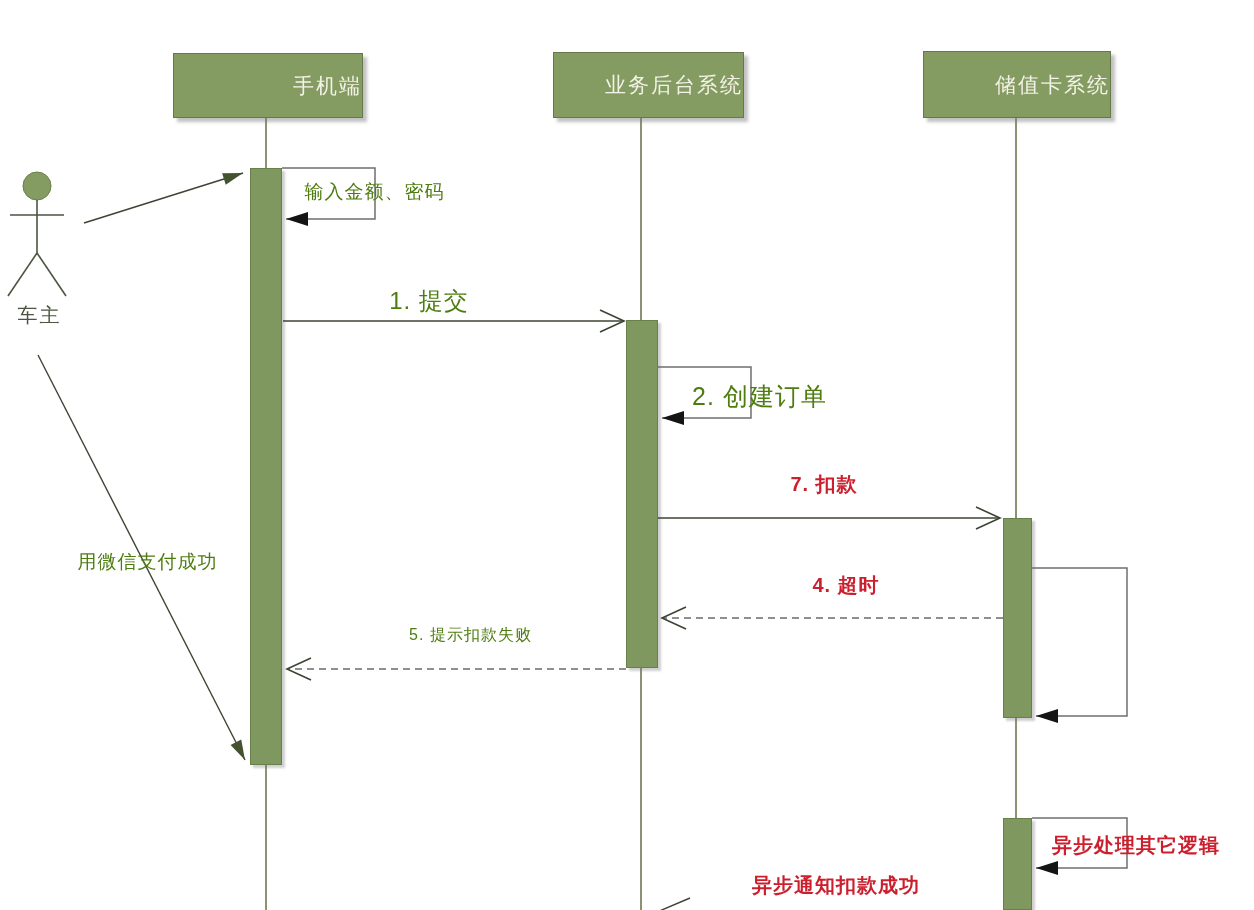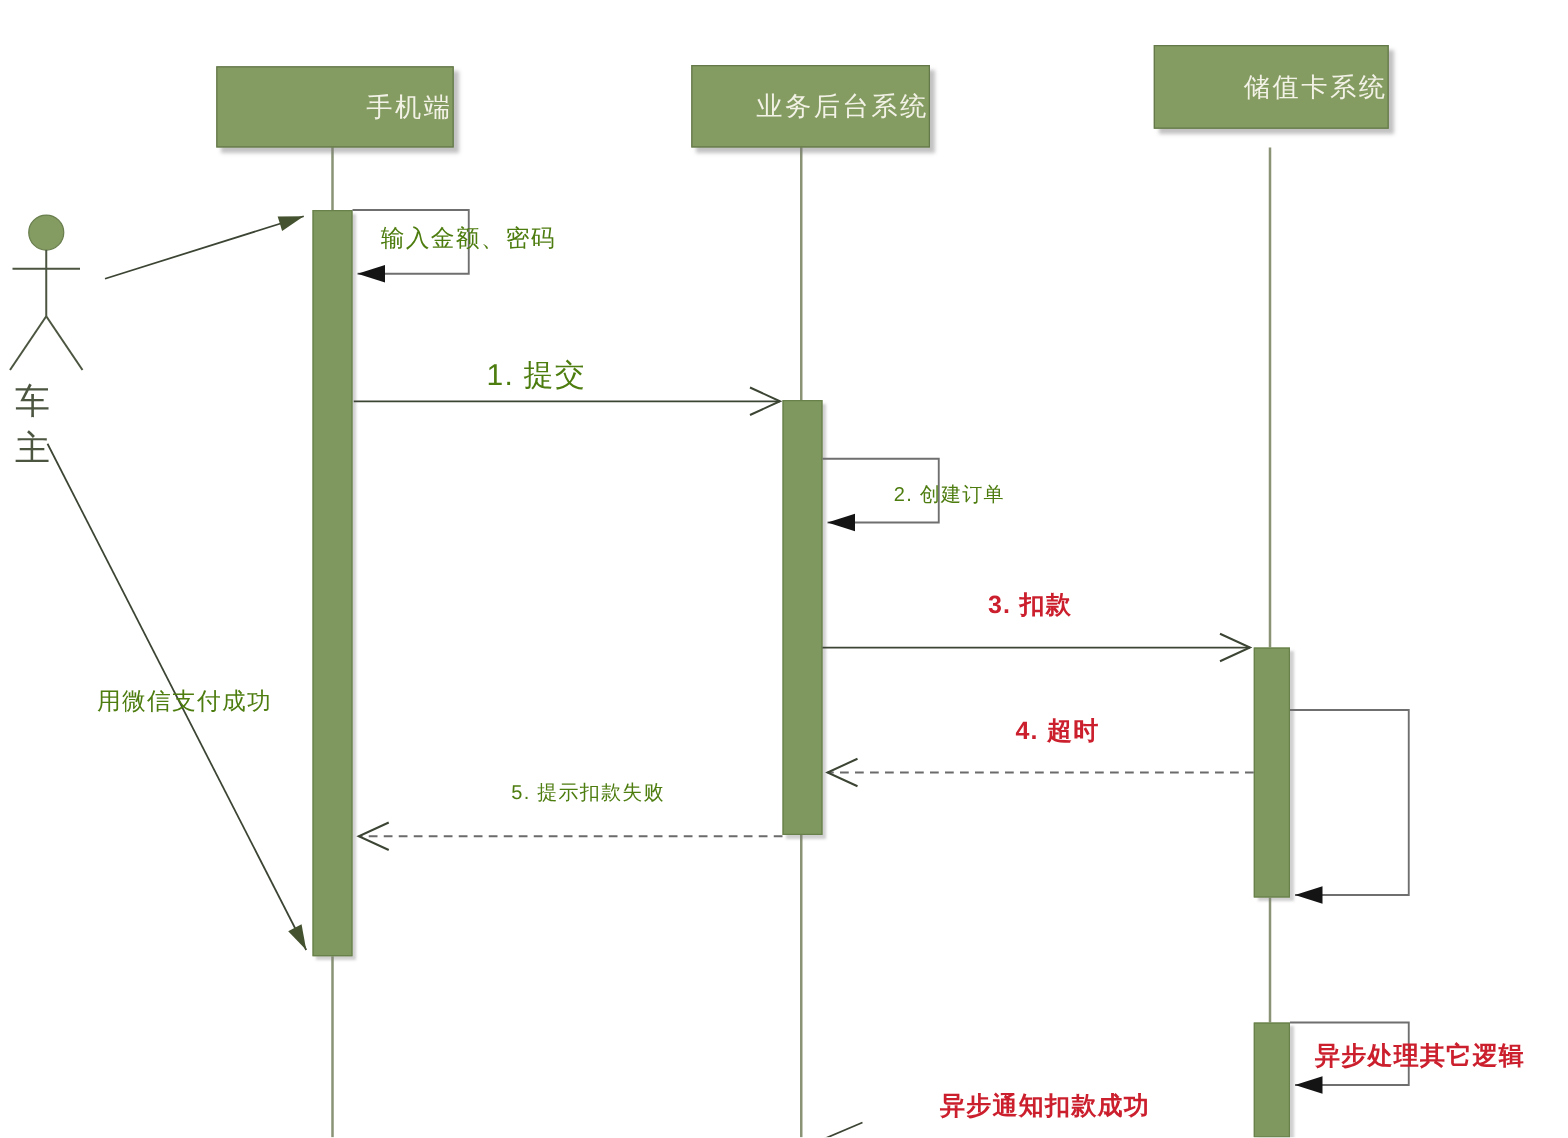--- a/index.html
+++ b/index.html
@@ -16,21 +16,21 @@
   .pbox{
     position:absolute;
     background:#849B62;
     border:1px solid #64784A;
     box-shadow:4px 4px 3px rgba(120,120,120,.45);
     display:flex;align-items:center;justify-content:flex-end;
     color:#F3F2E6;font-size:21px;font-weight:500;letter-spacing:2px;
   }
   #p-mobile {left:173px;top:53px;width:188px;height:63px;}
   #p-backend{left:553px;top:52px;width:189px;height:64px;}
-  #p-card   {left:923px;top:36px;width:186px;height:65px;}
+  #p-card   {left:923px;top:51px;width:186px;height:65px;}
 
   
   .act{
     position:absolute;
     background:#7F985F;
     border:1px solid #68804A;
     box-shadow:3px 3px 2px rgba(120,120,120,.35);
     box-sizing:border-box;
   }
   #act-mobile {left:250px;top:168px;width:32px;height:597px;}
@@ -41,33 +41,33 @@
   
   .msg{
     position:absolute;
     font-size:19px;text-align:center;
     color:#4d7c0f;font-weight:500;letter-spacing:1px;
     line-height:23px;
   }
   .msg.red{color:#CC1F2D;font-weight:700;font-size:20px;}
   #m-input      {left:292px;top:180px;width:165px;}
   #m-submit     {left:379px;top:289px;width:100px;font-size:24px;}
-  #m-create     {left:687px;top:385px;width:145px;font-size:16px;}
+  #m-create     {left:687px;top:385px;width:145px;font-size:25px;}
   #m-deduct     {left:774px;top:473px;width:100px;}
   #m-timeout    {left:796px;top:574px;width:100px;}
   #m-fail       {left:388px;top:623px;width:165px;font-size:16px;}
   #m-wechat     {left:70px;top:550px;width:155px;}
   #m-deduct-long{left:1030px;top:619px;width:205px;line-height:28px;}
   #m-async-other{left:1046px;top:834px;width:180px;}
   #m-async-notify{left:745px;top:874px;width:182px;}
 
   #actor-label{
     position:absolute;left:12px;top:302px;width:55px;
-    font-size:28px;color:#4B5540;font-weight:500;
-    text-align:left;letter-spacing:2px;
+    font-size:20px;color:#4B5540;font-weight:500;
+    text-align:center;letter-spacing:2px;
   }
 </style>
 </head>
 <body>
 
 <div class="canvas">
 
   <svg class="layer" viewBox="0 0 1254 910">
     <g stroke="#8A9376" stroke-width="2">
       <line x1="266" y1="117" x2="266" y2="168"></line>
@@ -132,21 +132,21 @@
     <line x1="1003" y1="618" x2="662" y2="618" stroke="#6B6B6B" stroke-width="1.6" stroke-dasharray="7 5" marker-end="url(#mOpen)"></line>
     <line x1="626" y1="669" x2="287" y2="669" stroke="#6B6B6B" stroke-width="1.6" stroke-dasharray="7 5" marker-end="url(#mOpen)"></line>
 
     <line x1="1003" y1="912" x2="652" y2="912" stroke="#3C4534" stroke-width="1.4"></line>
     <line x1="650" y1="915" x2="690" y2="898" stroke="#3C4534" stroke-width="1.4"></line>
   </svg>
 
   <div class="msg" id="m-input">输入金额、密码</div>
   <div class="msg" id="m-submit">1. 提交</div>
   <div class="msg" id="m-create">2. 创建订单</div>
-  <div class="msg red" id="m-deduct">3. 扣款</div>
+  <div class="msg red" id="m-deduct">7. 扣款</div>
   <div class="msg red" id="m-timeout">4. 超时</div>
   <div class="msg" id="m-fail">5. 提示扣款失败</div>
   <div class="msg" id="m-wechat">用微信支付成功</div>
   <div class="msg red" id="m-async-other">异步处理其它逻辑</div>
   <div class="msg red" id="m-async-notify">异步通知扣款成功</div>
 
   <div id="actor-label">车主</div>
 
 </div>
 

